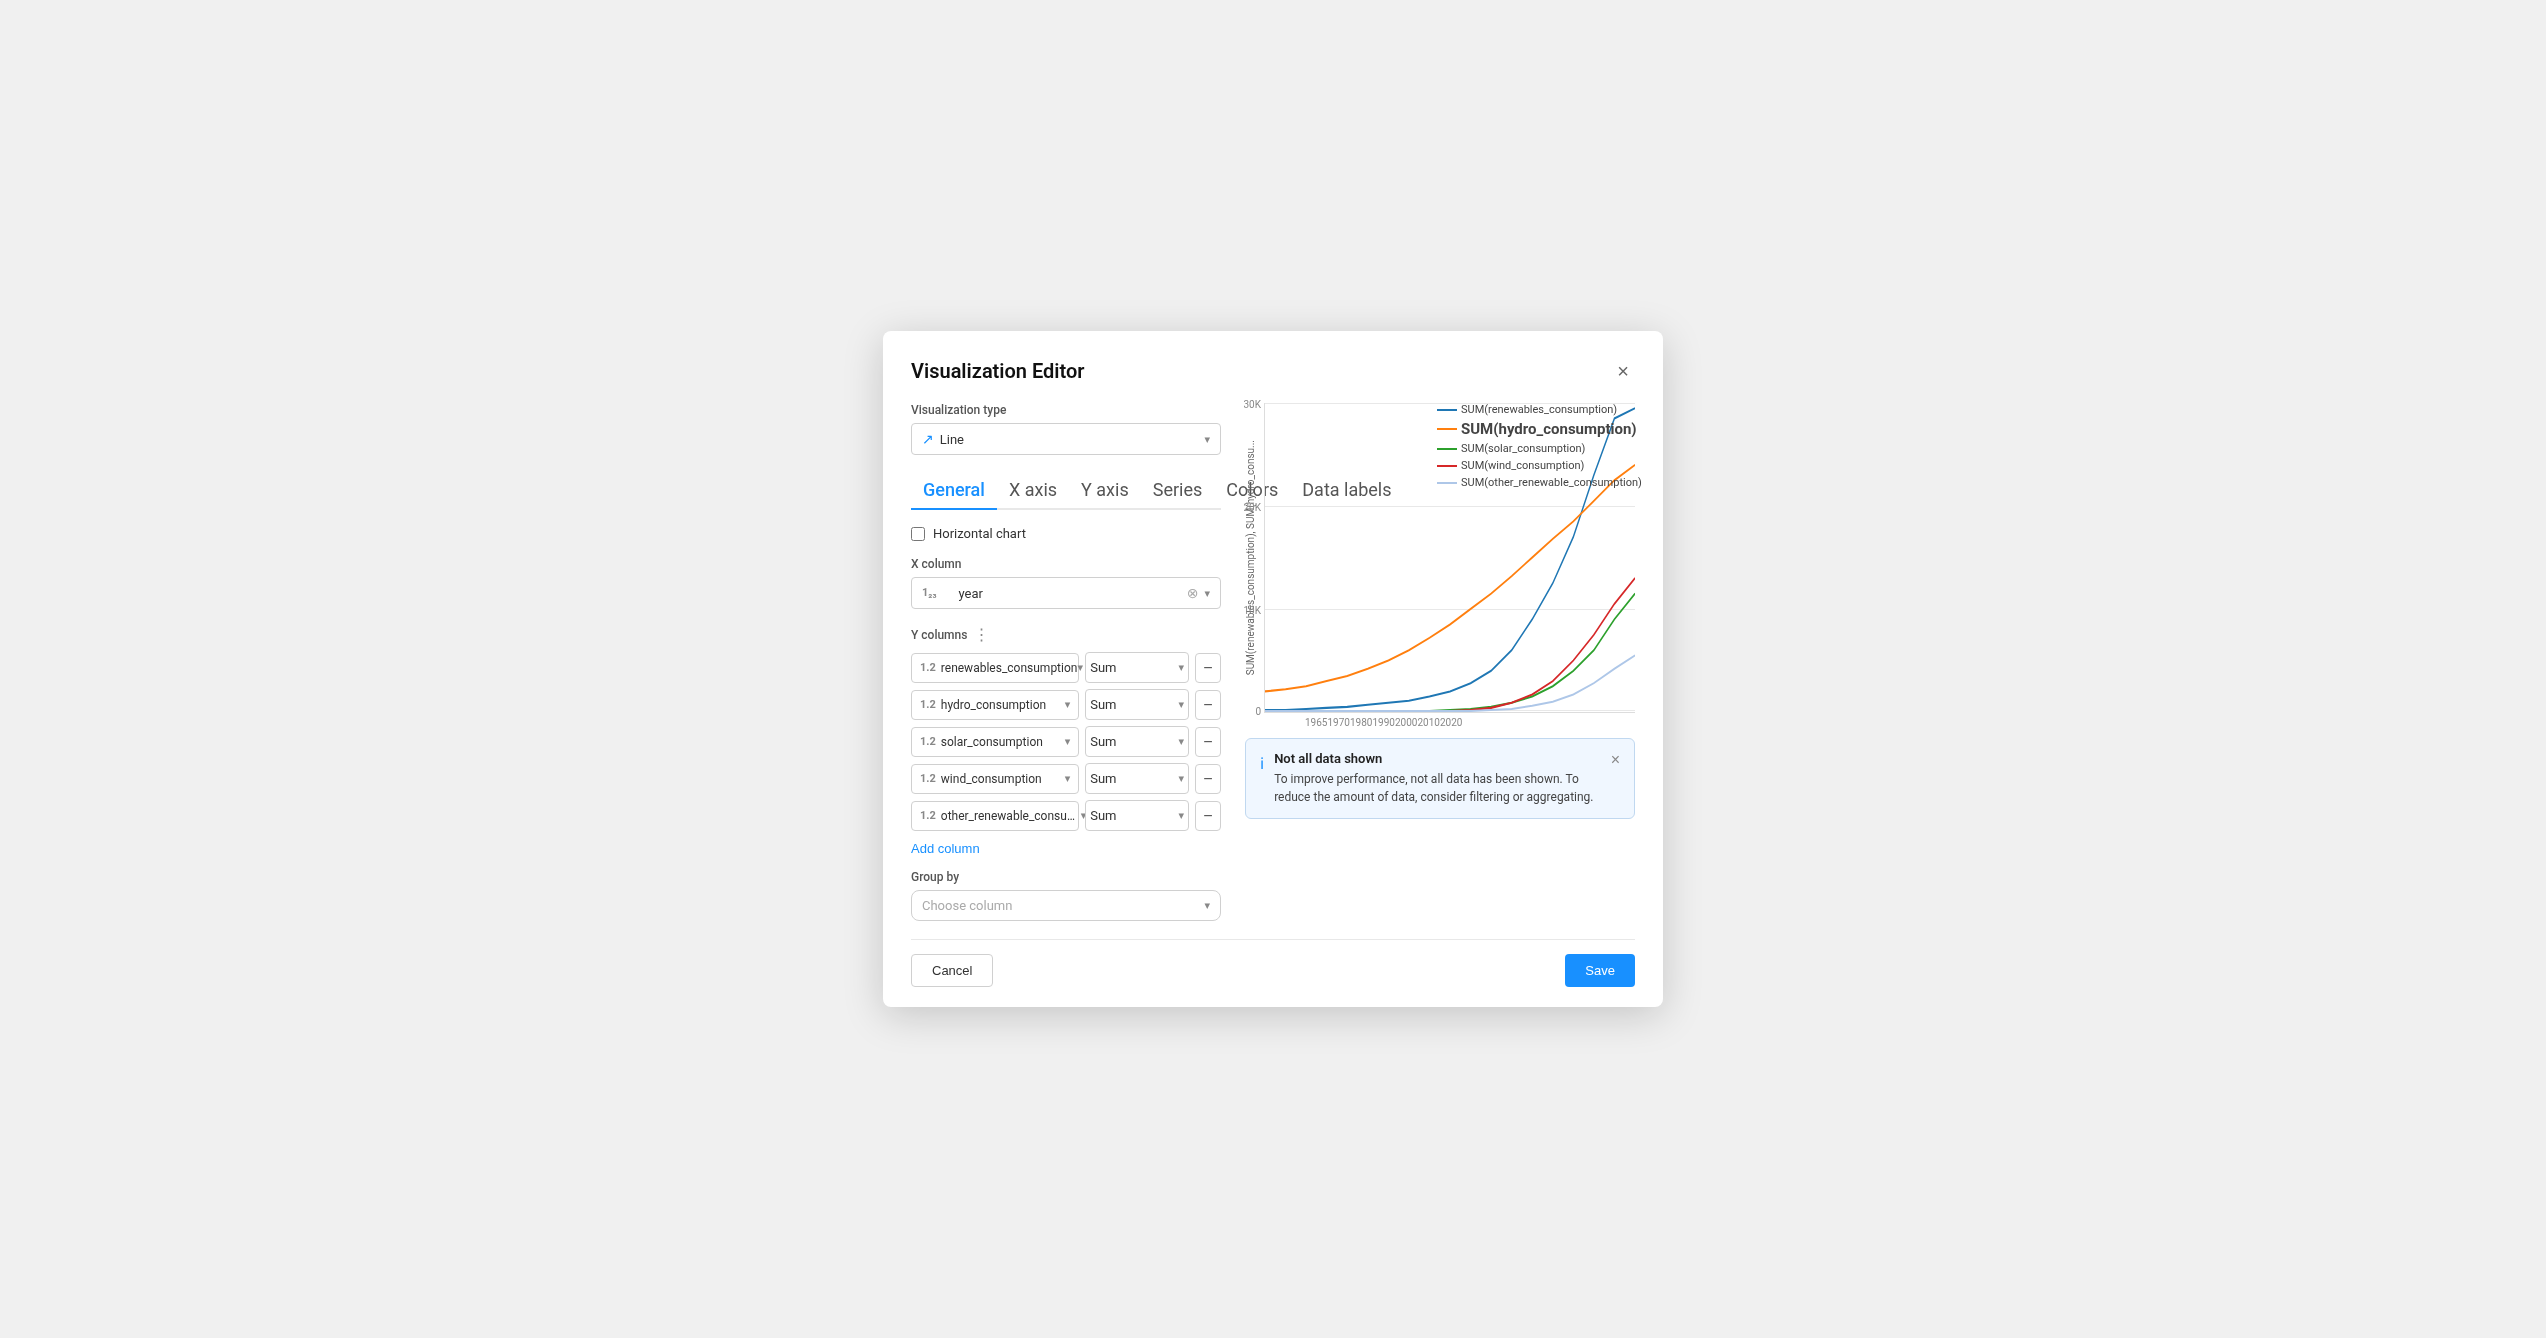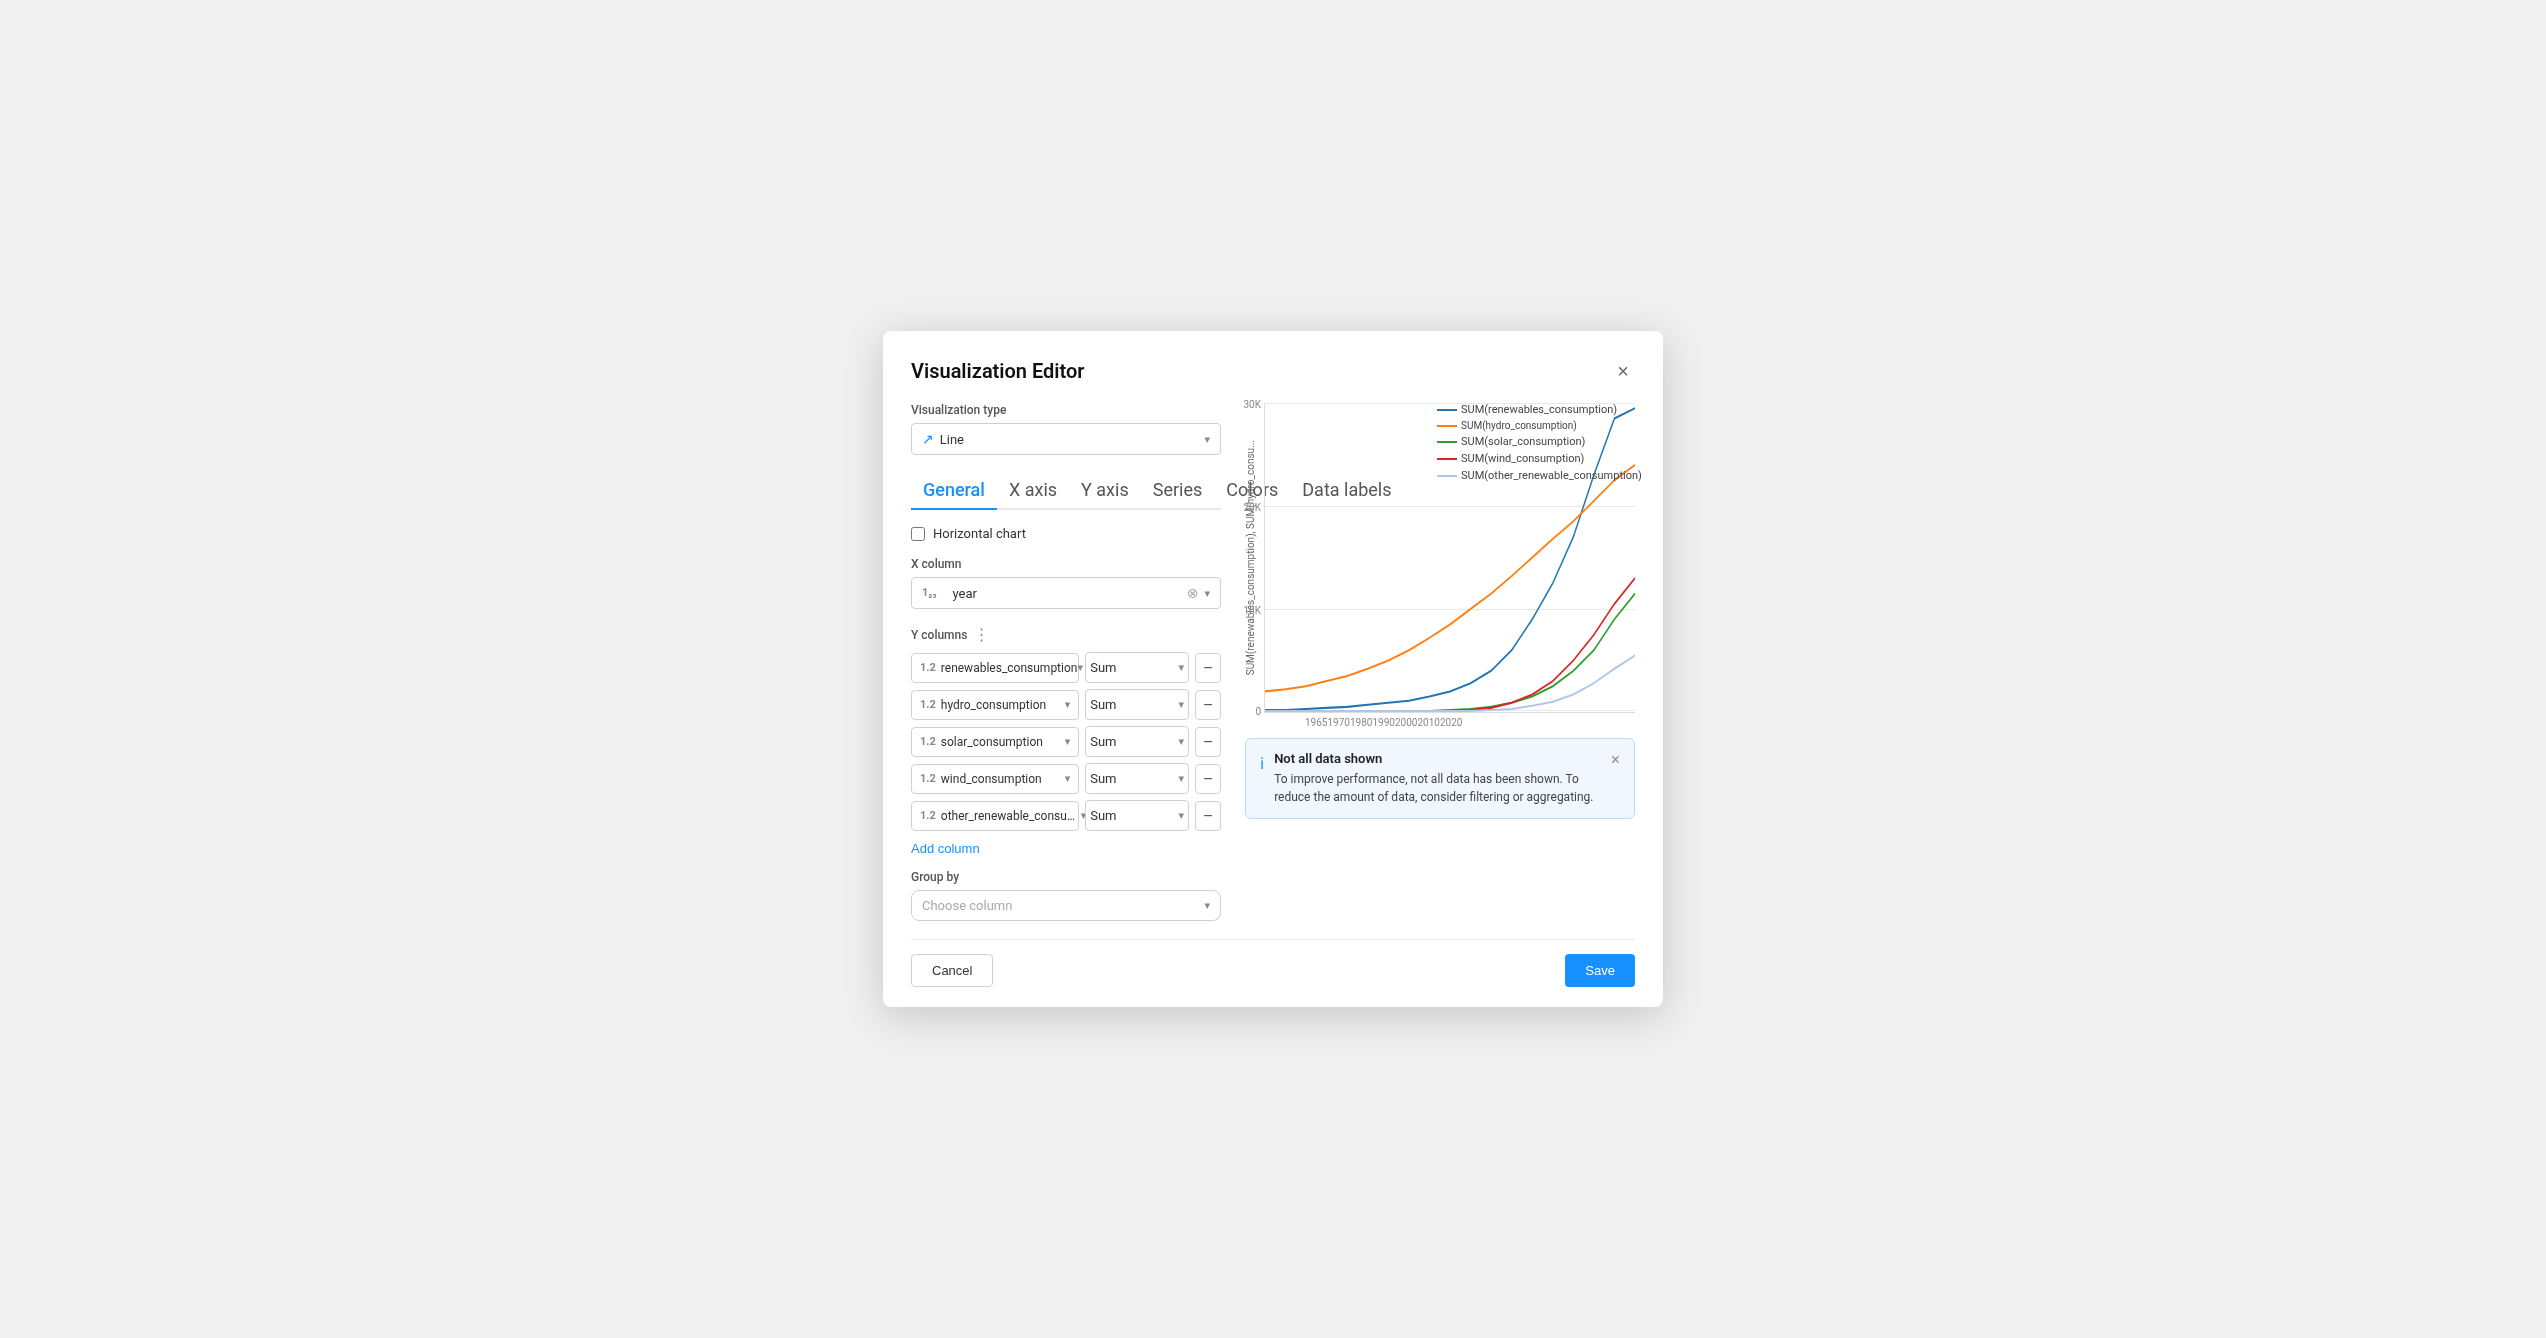--- a/index.html
+++ b/index.html
@@ -129,21 +129,21 @@
       align-items: center;
       justify-content: space-between;
       cursor: pointer;
       background: #fff;
       width: 100%;
       margin-bottom: 16px;
     }
     .x-col-inner {
       display: flex;
       align-items: flex-start;
-      gap: 16px;
+      gap: 22px;
     }
     .num-icon {
       font-size: 11px;
       color: #888;
       font-weight: 700;
     }
     .x-col-actions {
       display: flex;
       align-items: center;
       gap: 6px;
@@ -562,21 +562,21 @@
 
           </div>
 
           <div class="legend" style="width:210px;padding-left:12px;">
             <div class="legend-item">
               <div class="legend-line" style="background:#1f77b4;"></div>
               <span style="font-size:11px;">SUM(renewables_consumption)</span>
             </div>
             <div class="legend-item">
               <div class="legend-line" style="background:#ff7f0e;"></div>
-              <span style="font-size:10px;">SUM(hydro_consumption)</span>
+              <span style="font-size:15px;font-weight:bold;">SUM(hydro_consumption)</span>
             </div>
             <div class="legend-item">
               <div class="legend-line" style="background:#2ca02c;"></div>
               <span style="font-size:11px;">SUM(solar_consumption)</span>
             </div>
             <div class="legend-item">
               <div class="legend-line" style="background:#d62728;"></div>
               <span style="font-size:11px;">SUM(wind_consumption)</span>
             </div>
             <div class="legend-item">

